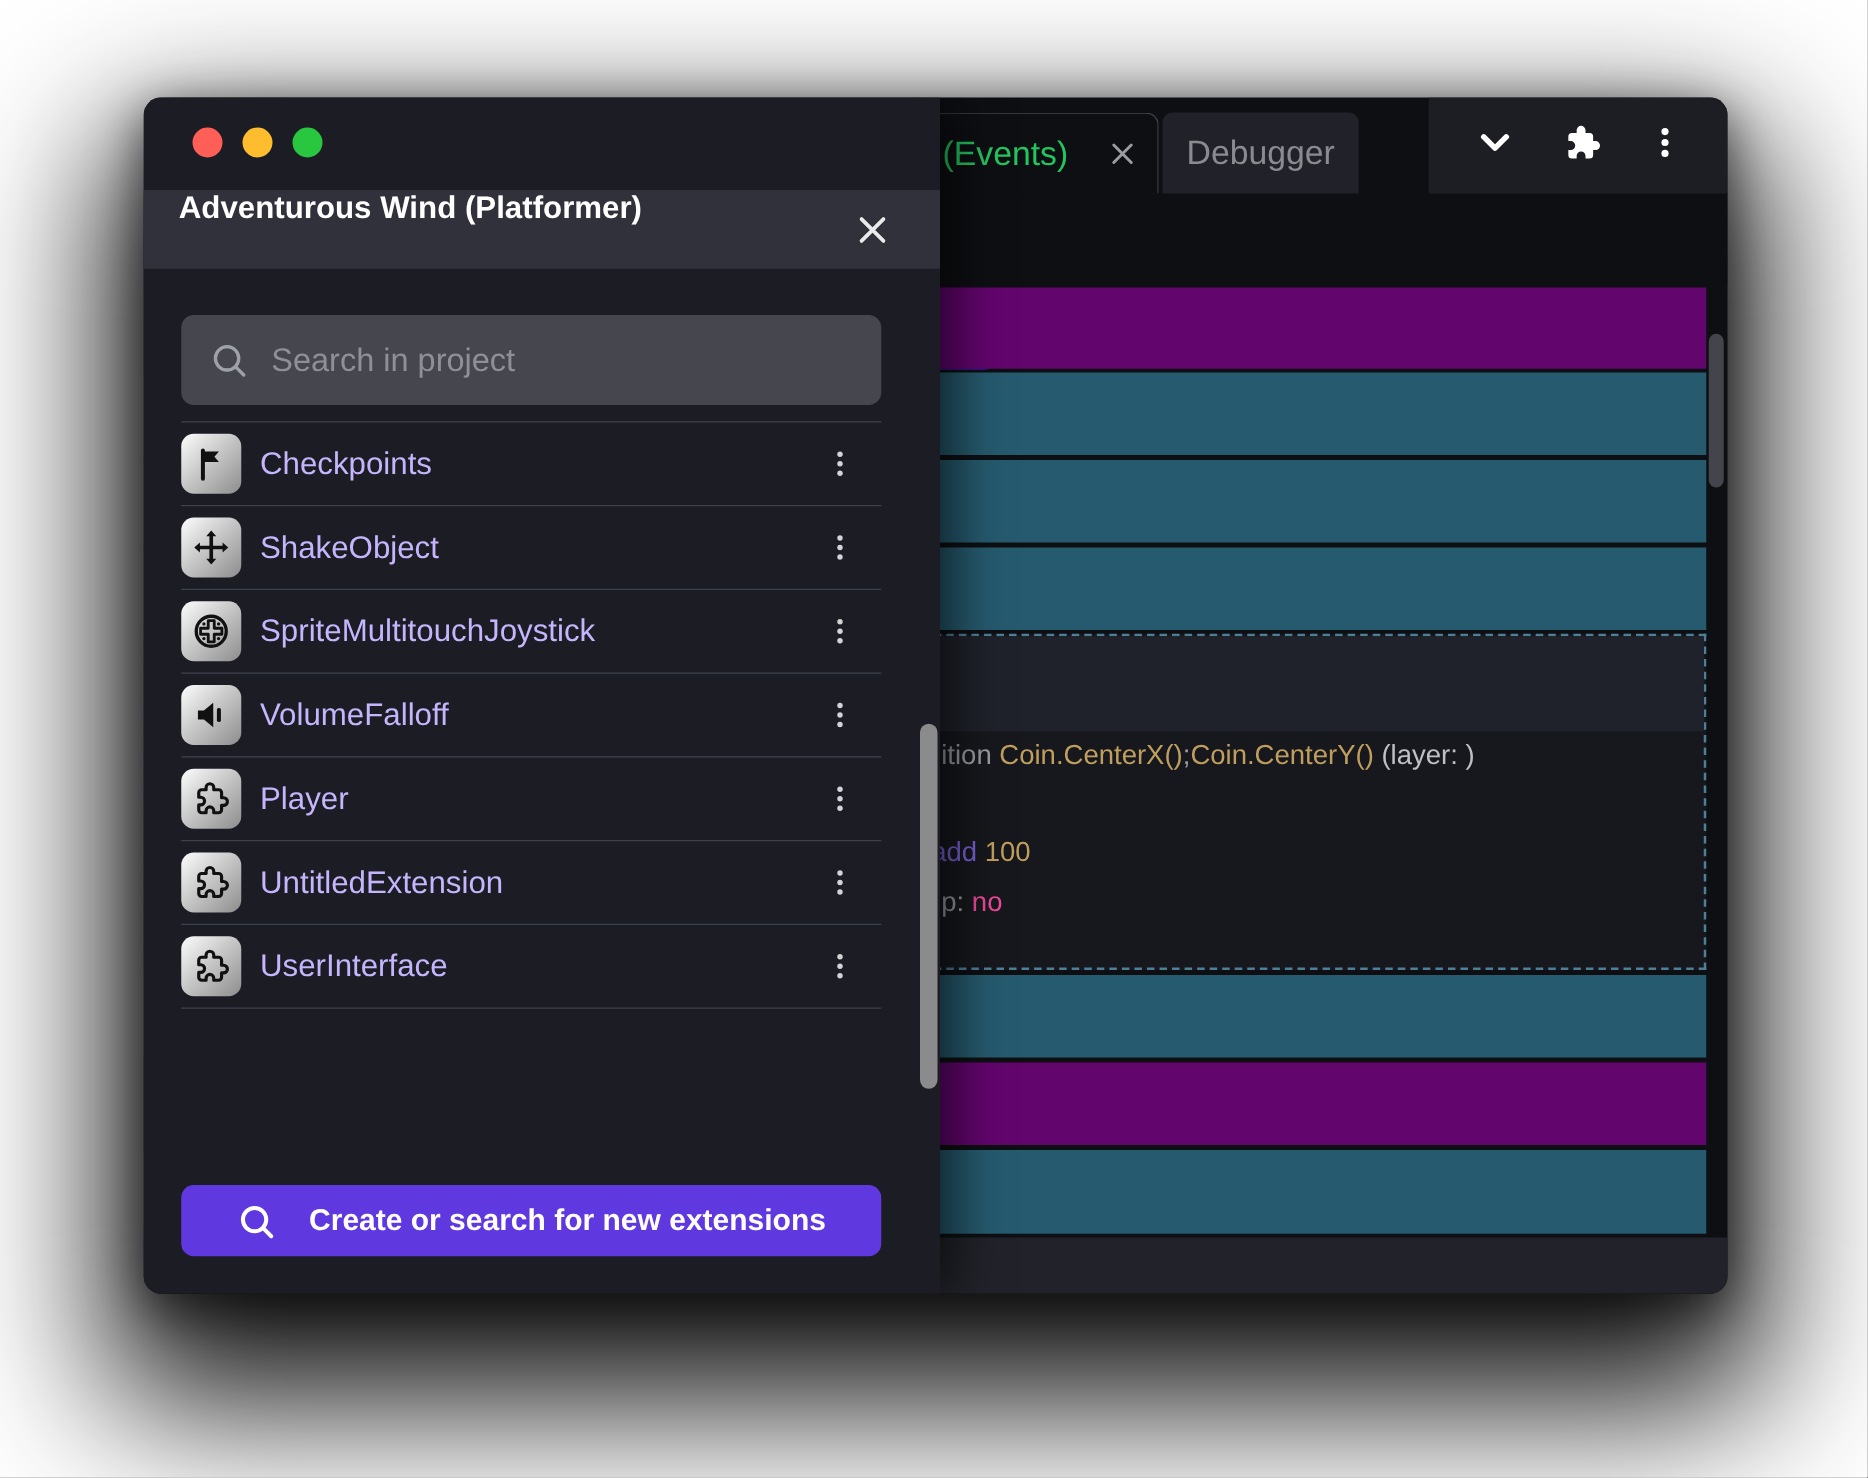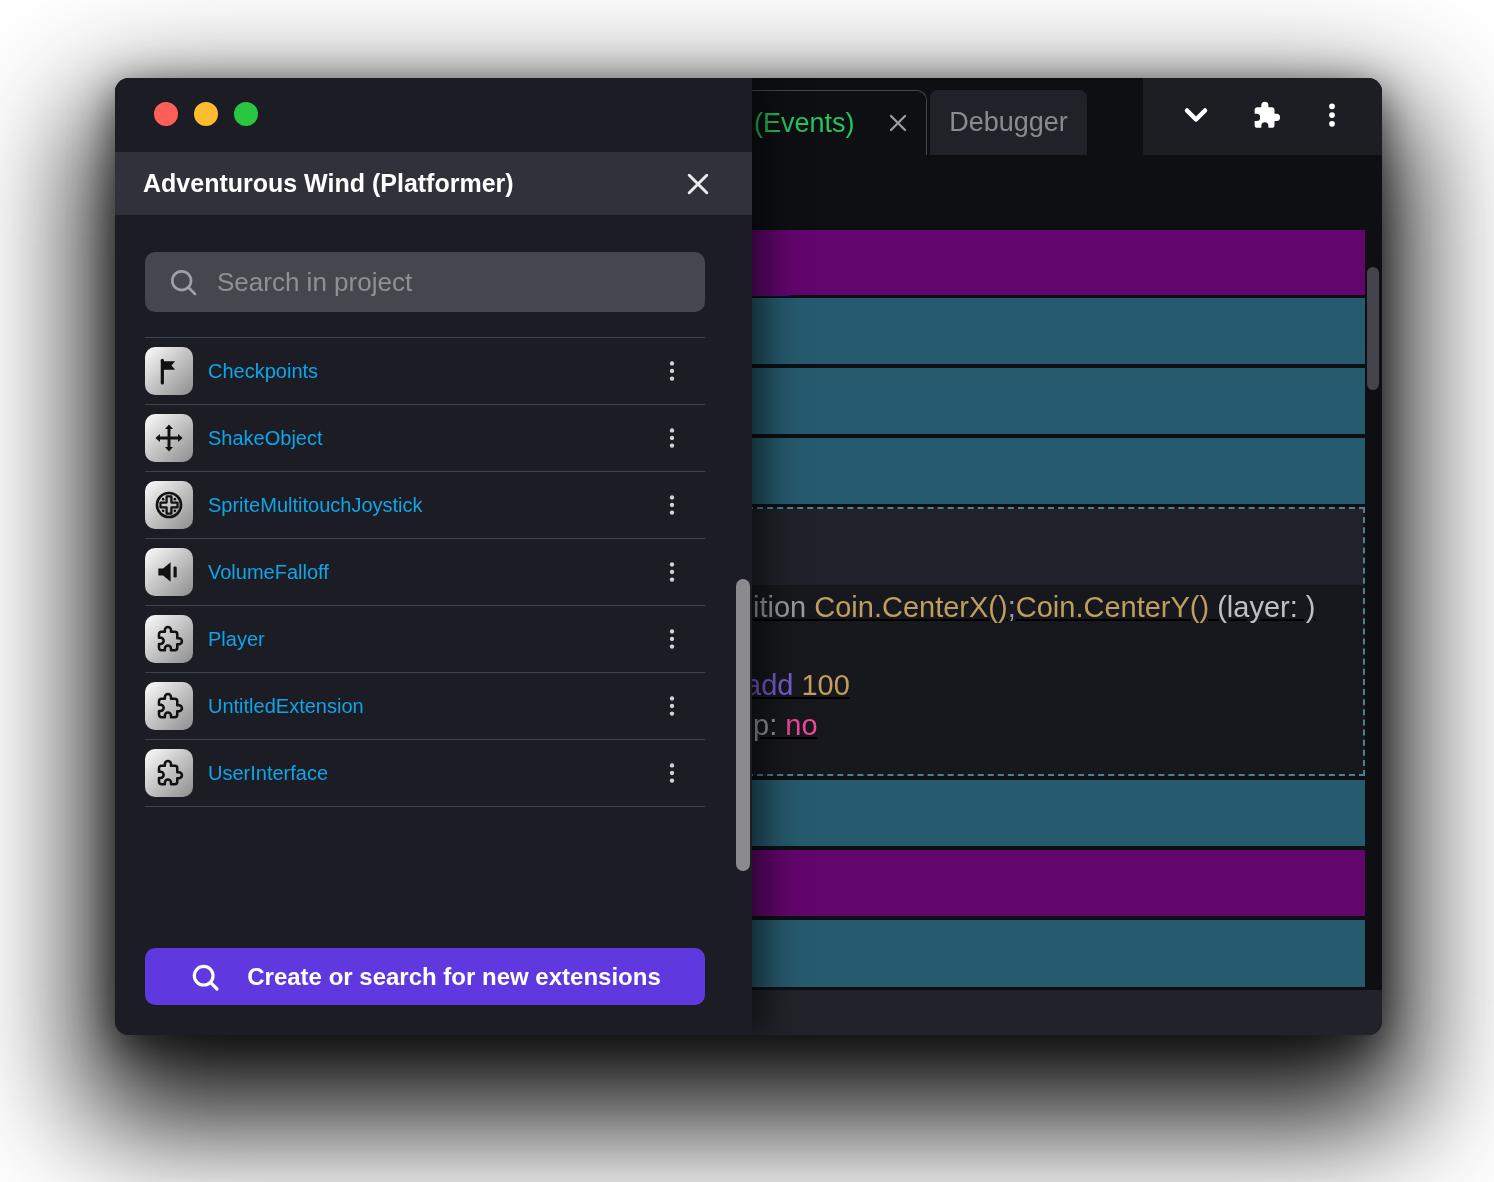--- a/index.html
+++ b/index.html
@@ -16,44 +16,44 @@
   .toolbar{position:absolute;left:0;top:77px;width:1267px;height:73px;background:#0e0f13;}
   .tbtn{position:absolute;width:44px;height:44px;top:91px;color:#8d8e94;display:flex;align-items:center;justify-content:center;}
   .tbtn svg{width:34px;height:34px;}
   .tb-div{position:absolute;top:92px;width:2px;height:42px;background:#32333a;}
   .globe-btn{position:absolute;left:622px;top:85px;width:62px;height:56px;background:#321683;border-radius:12px;display:flex;align-items:center;justify-content:center;color:#9a9ba1;}
   .globe-btn svg{width:36px;height:36px;}
   .sheet{position:absolute;left:0;top:150px;width:1267px;height:807px;}
   .ev{position:absolute;left:0;width:1250px;}
   .ev-sel{box-sizing:border-box;border:2px dashed #4d7f99;background:#16181d;}
   .ev-sel .cond{position:absolute;left:0;top:0;width:100%;height:76px;background:#1f222a;}
-  .codeline{position:absolute;white-space:nowrap;font-size:29px;text-decoration:underline;}
+  .codeline{position:absolute;white-space:nowrap;font-size:22px;}
   .tok-grey{color:#9b9ca1;} .tok-gold{color:#c09e5d;} .tok-light{color:#bfc0c5;}
   .tok-purple{color:#7a5fd3;} .tok-green{color:#ec4899;}
   .footer-area{position:absolute;left:0;top:912px;width:1267px;height:45px;background:#22232a;}
   .ev-scrollbar{position:absolute;left:1252px;top:189px;width:12px;height:123px;background:#44454c;border-radius:6px;}
   
   .panel{position:absolute;left:0;top:0;width:637px;height:957px;background:#1c1d24;z-index:10;box-shadow:14px 0 34px rgba(0,0,0,.55);}
   .lights{position:absolute;left:39px;top:24px;display:flex;gap:16px;}
   .light{width:24px;height:24px;border-radius:50%;}
-  .panel-header{position:absolute;left:0;top:74px;width:637px;height:63px;background:#30313a;display:flex;align-items:center;}
+  .panel-header{position:absolute;left:0;top:74px;width:637px;height:63px;background:#30313a;display:flex;align-items:flex-start;}
   .panel-title{margin-left:28px;color:#ffffff;font-size:25px;font-weight:bold;}
   .panel-close{position:absolute;left:568px;top:17px;width:30px;height:30px;color:#e9eaec;}
-  .searchbox{position:absolute;left:30px;top:174px;width:560px;height:60px;background:#45464e;border-radius:10px;display:flex;align-items:center;}
+  .searchbox{position:absolute;left:30px;top:174px;width:560px;height:72px;background:#45464e;border-radius:10px;display:flex;align-items:center;}
   .searchbox svg{width:32px;height:32px;margin-left:22px;color:#9fa1a8;flex:none;}
   .searchbox input{flex:1;margin:0 18px 0 16px;background:transparent;border:none;outline:none;color:#e8e9ec;font-size:26px;font-family:"Liberation Sans",sans-serif;}
   .searchbox input::placeholder{color:#8f9096;opacity:1;}
   .ext-list{position:absolute;left:30px;top:259px;width:560px;}
   .ext-row{position:relative;height:66px;border-top:1px solid rgba(130,145,170,.32);}
   .ext-row:last-child{border-bottom:1px solid rgba(130,145,170,.32);}
   .tile{position:absolute;left:0;top:9px;width:48px;height:48px;border-radius:10px;
         background:linear-gradient(135deg,#fdfdfd 0%,#c9c9c9 45%,#8d8d8d 100%);
         display:flex;align-items:center;justify-content:center;}
   .tile svg{width:32px;height:32px;}
-  .ext-label{position:absolute;left:63px;top:0;height:66px;display:flex;align-items:center;color:#0ea5e9;font-size:20px;font-weight:500;}
+  .ext-label{position:absolute;left:63px;top:0;height:66px;display:flex;align-items:center;color:#c4b5fd;font-size:25px;font-weight:500;}
   .kebab{position:absolute;right:20px;top:17px;width:26px;height:32px;color:#d3d4d8;display:flex;align-items:center;justify-content:center;}
   .panel-scrollbar{position:absolute;left:621px;top:501px;width:14px;height:292px;background:#8b8b8e;border-radius:7px;}
   .cta{position:absolute;left:30px;top:870px;width:560px;height:57px;border:none;border-radius:10px;
        display:flex;align-items:center;justify-content:center;gap:26px;cursor:pointer;}
   .cta svg{width:32px;height:32px;color:#ffffff;}
   .cta span{color:#ffffff;font-size:24px;font-weight:bold;font-family:"Liberation Sans",sans-serif;}
   .chev svg{width:36px;height:36px;color:#fff;}
   .pz svg{width:34px;height:34px;color:#fff;}
   .dots3 svg{width:30px;height:30px;color:#fff;}
 </style>

